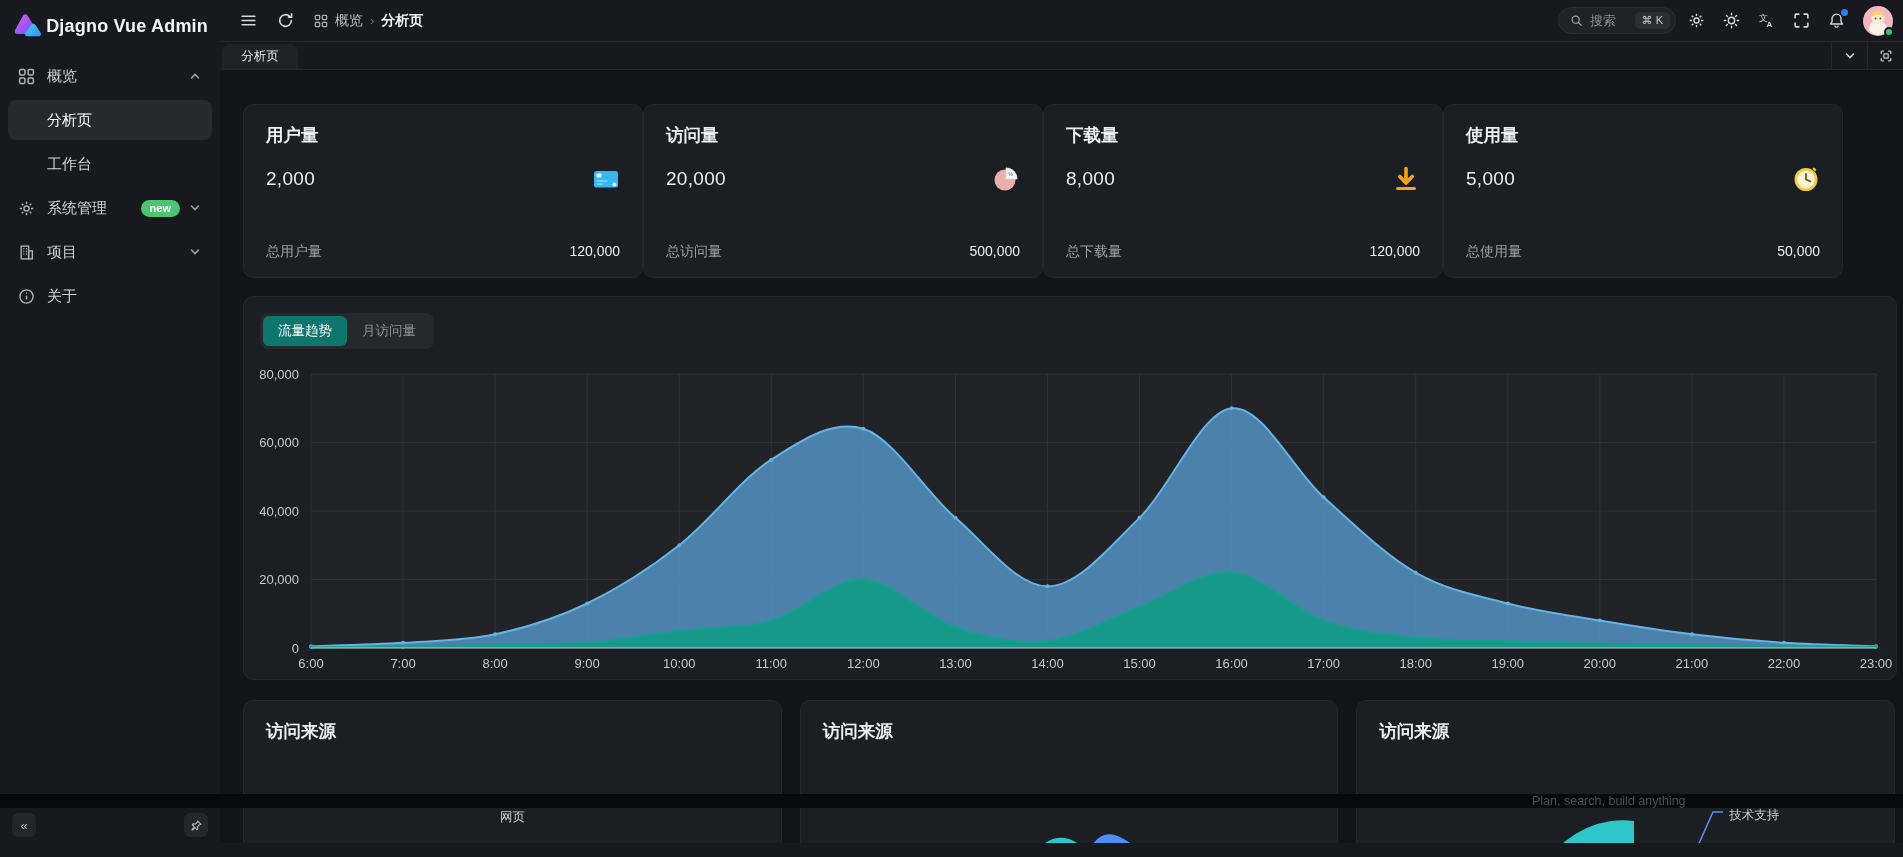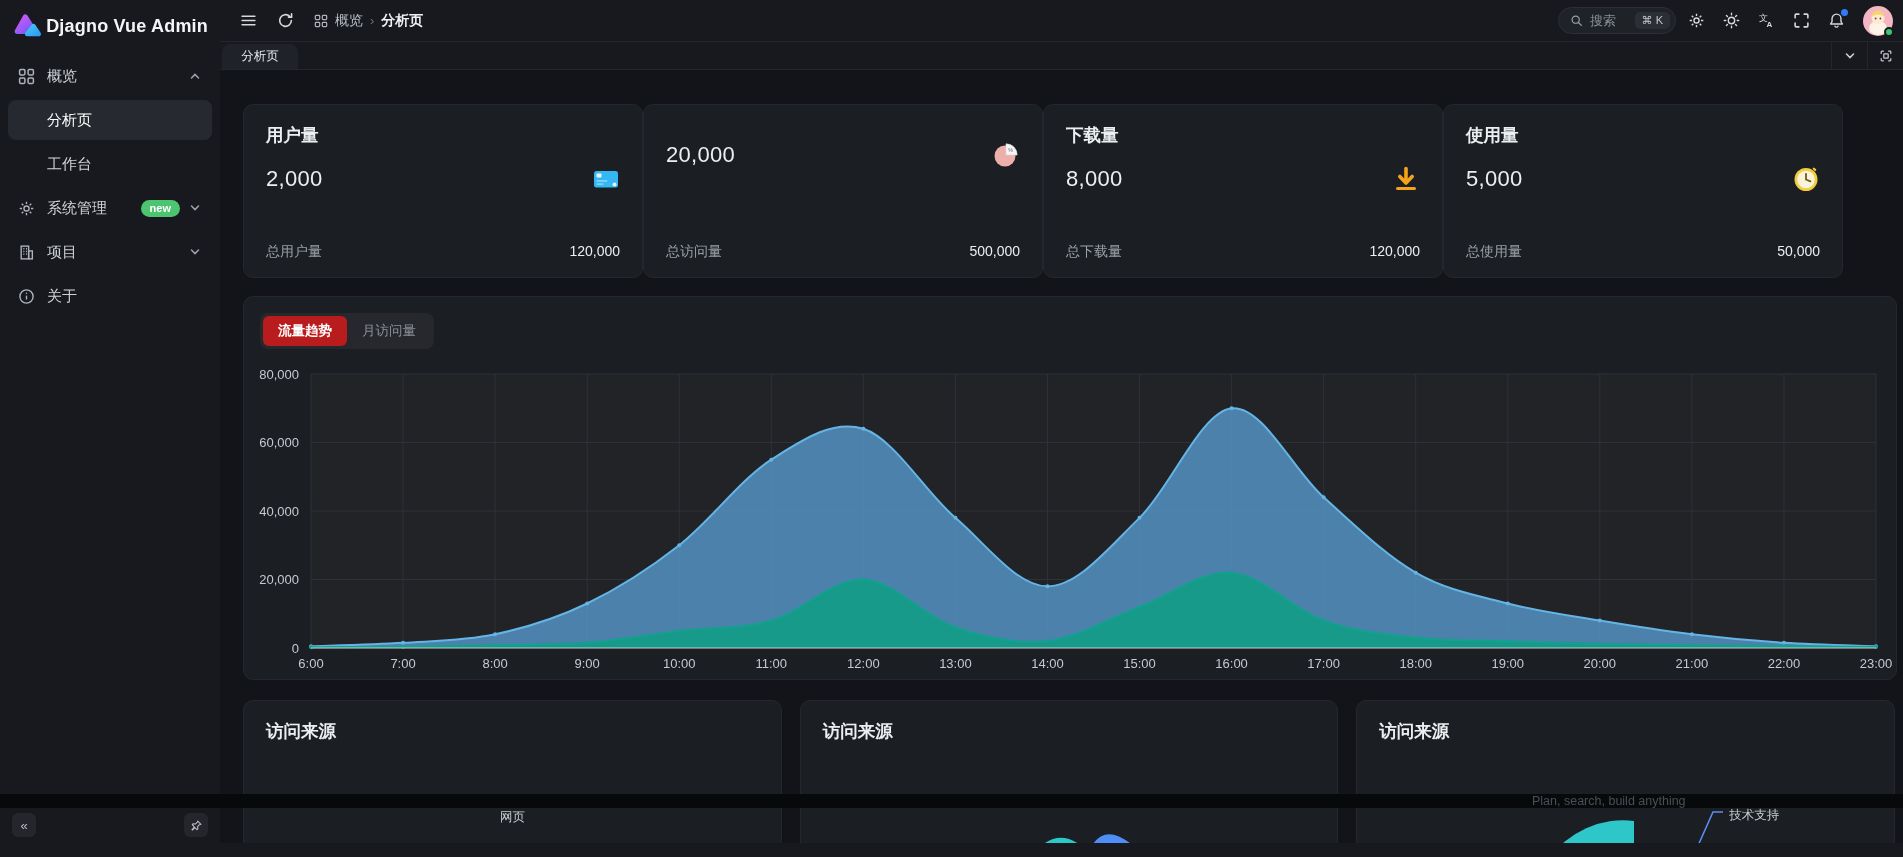--- a/index.html
+++ b/index.html
@@ -57,31 +57,31 @@
     justify-content:center; color:#c8ccd2; cursor:pointer; }
   .tab-ctrl svg { width:14px; height:14px; }
 
   
   #main { position:absolute; left:220px; top:70px; width:1683px; height:773px; background:#121419; overflow:hidden; }
   #stat-row { display:flex; gap:0; padding:34px 8px 0 23px;align-items:center; }
   .stat-card { width:400px; height:174px; background:#1b1e23; border:1px solid #24272d; border-radius:10px;
     position:relative; padding:18px 22px; }
   .stat-title { font-size:17.5px; font-weight:bold; color:#eceef0; }
   .stat-value-row { display:flex; align-items:center; justify-content:space-between; margin-top:18px; }
-  .stat-value { font-size:22px; color:#eceef0; letter-spacing:.3px; }
+  .stat-value { font-size:19px; color:#eceef0; letter-spacing:.3px; }
   .stat-ico { width:28px; height:28px; }
   .stat-footer { position:absolute; left:22px; right:22px; bottom:16px; display:flex; justify-content:space-between; font-size:14px; }
   .stat-footer .f-label { color:#9aa0a8; }
   .stat-footer .f-value { color:#eceef0; }
 
   #chart-card { margin:18px 8px 0 23px; width:1654px; height:384px; background:#1b1e23;
     border:1px solid #24272d; border-radius:10px; position:relative; }
   #seg { position:absolute; left:16px; top:16px; display:flex; background:#26282e; border-radius:8px; padding:3px; }
   .seg-opt { padding:6px 15px; border-radius:6px; font-size:13.5px; color:#8b9097; cursor:pointer; }
-  .seg-opt.active { background:#b91c1c; color:#ffffff; font-weight:bold; }
+  .seg-opt.active { background:#0f766e; color:#ffffff; font-weight:normal; }
   #trend-svg { position:absolute; left:0; top:58px; width:1654px; height:320px; }
   #trend-svg text { font-family:"Liberation Sans","DejaVu Sans",sans-serif; }
 
   #bottom-row { display:flex; gap:18px; padding:20px 8px 0 23px; }
   .b-card { width:539px; height:160px; background:#1b1e23; border:1px solid #24272d; border-radius:10px 10px 0 0;
     position:relative; padding:18px 22px; overflow:hidden; }
   .b-title { font-size:17.5px; font-weight:bold; color:#eceef0; }
   .b-label { position:absolute; font-size:12.5px; color:#c9cdd3; }
   .b-svg { position:absolute; left:0; bottom:0; }
 
@@ -284,20 +284,21 @@
           <circle cx="22.5" cy="19.5" r="2" fill="#eaf7ff"></circle>
         </svg>
       </div>
       <div class="stat-footer">
         <span class="f-label">总用户量</span>
         <span class="f-value">120,000</span>
       </div>
     </section>
 
     <section class="stat-card">
+      <div class="stat-title">访问量</div>
       <div class="stat-value-row">
         <span class="stat-value">20,000</span>
         <svg class="stat-ico" viewBox="0 0 28 28">
           <circle cx="13" cy="15" r="10.5" fill="#edafac"></circle>
           <path d="M14 14 L14 2.8 A11.2 11.2 0 0 1 25.2 14 Z" fill="#f5f6f8" stroke="#d8d9db" stroke-width="0.6"></path>
           <text x="16.2" y="11.4" font-size="5.5" fill="#6e6e70">%</text>
         </svg>
       </div>
       <div class="stat-footer">
         <span class="f-label">总访问量</span>

